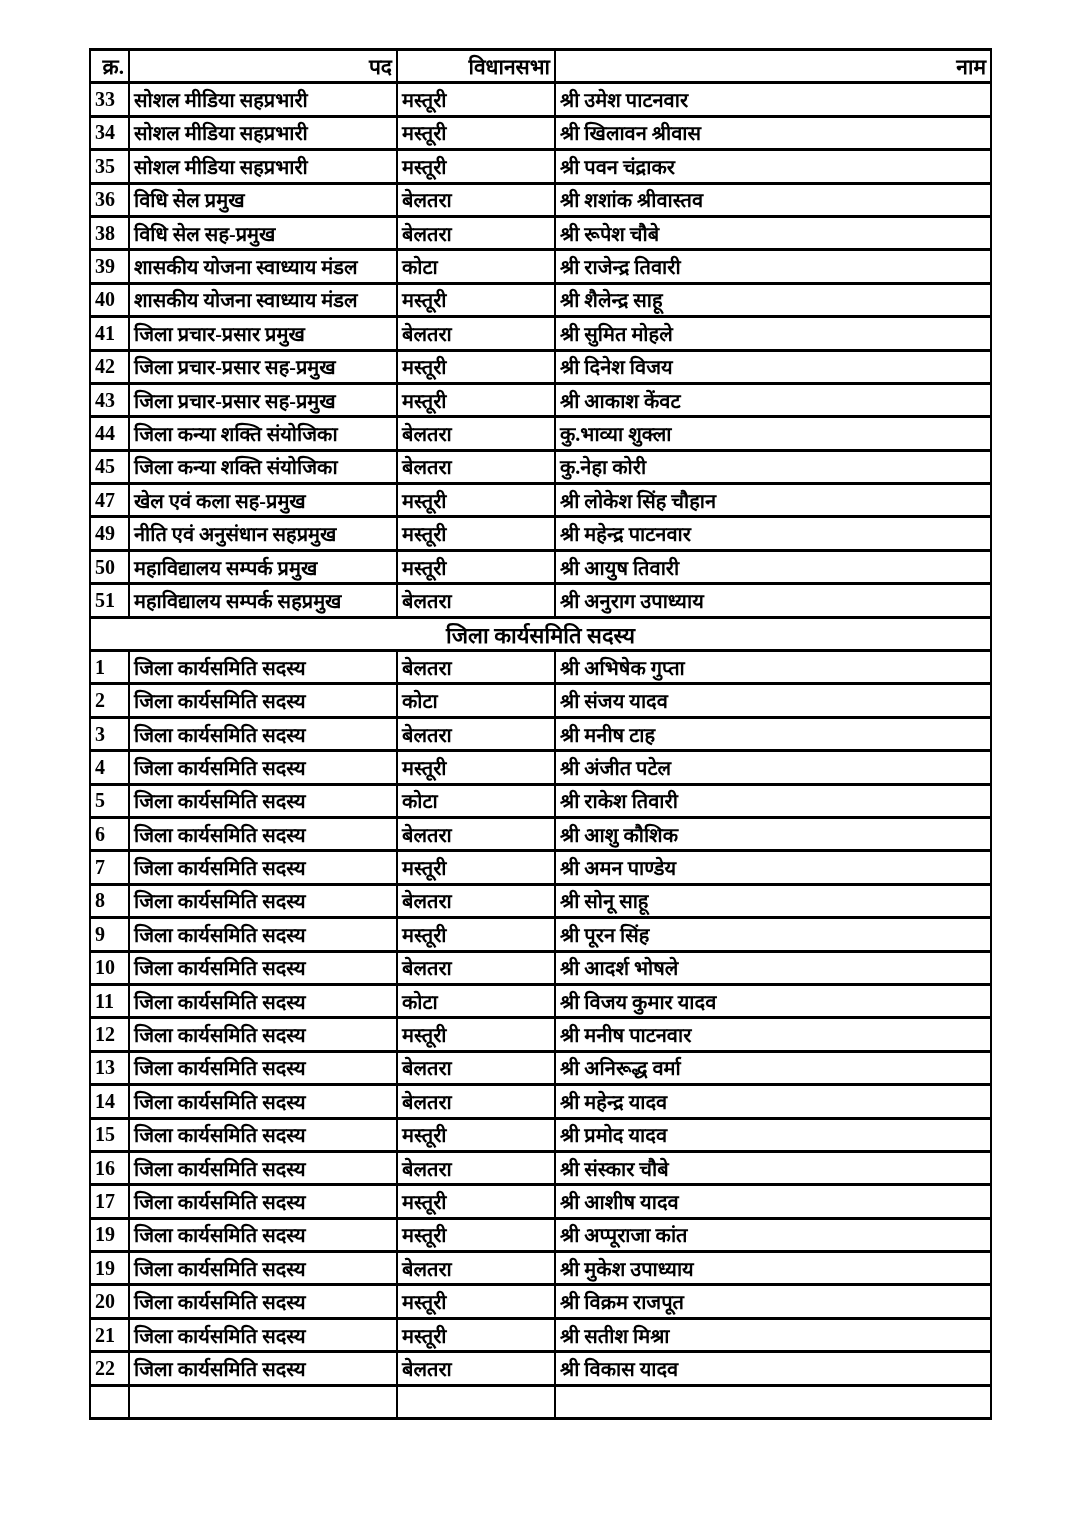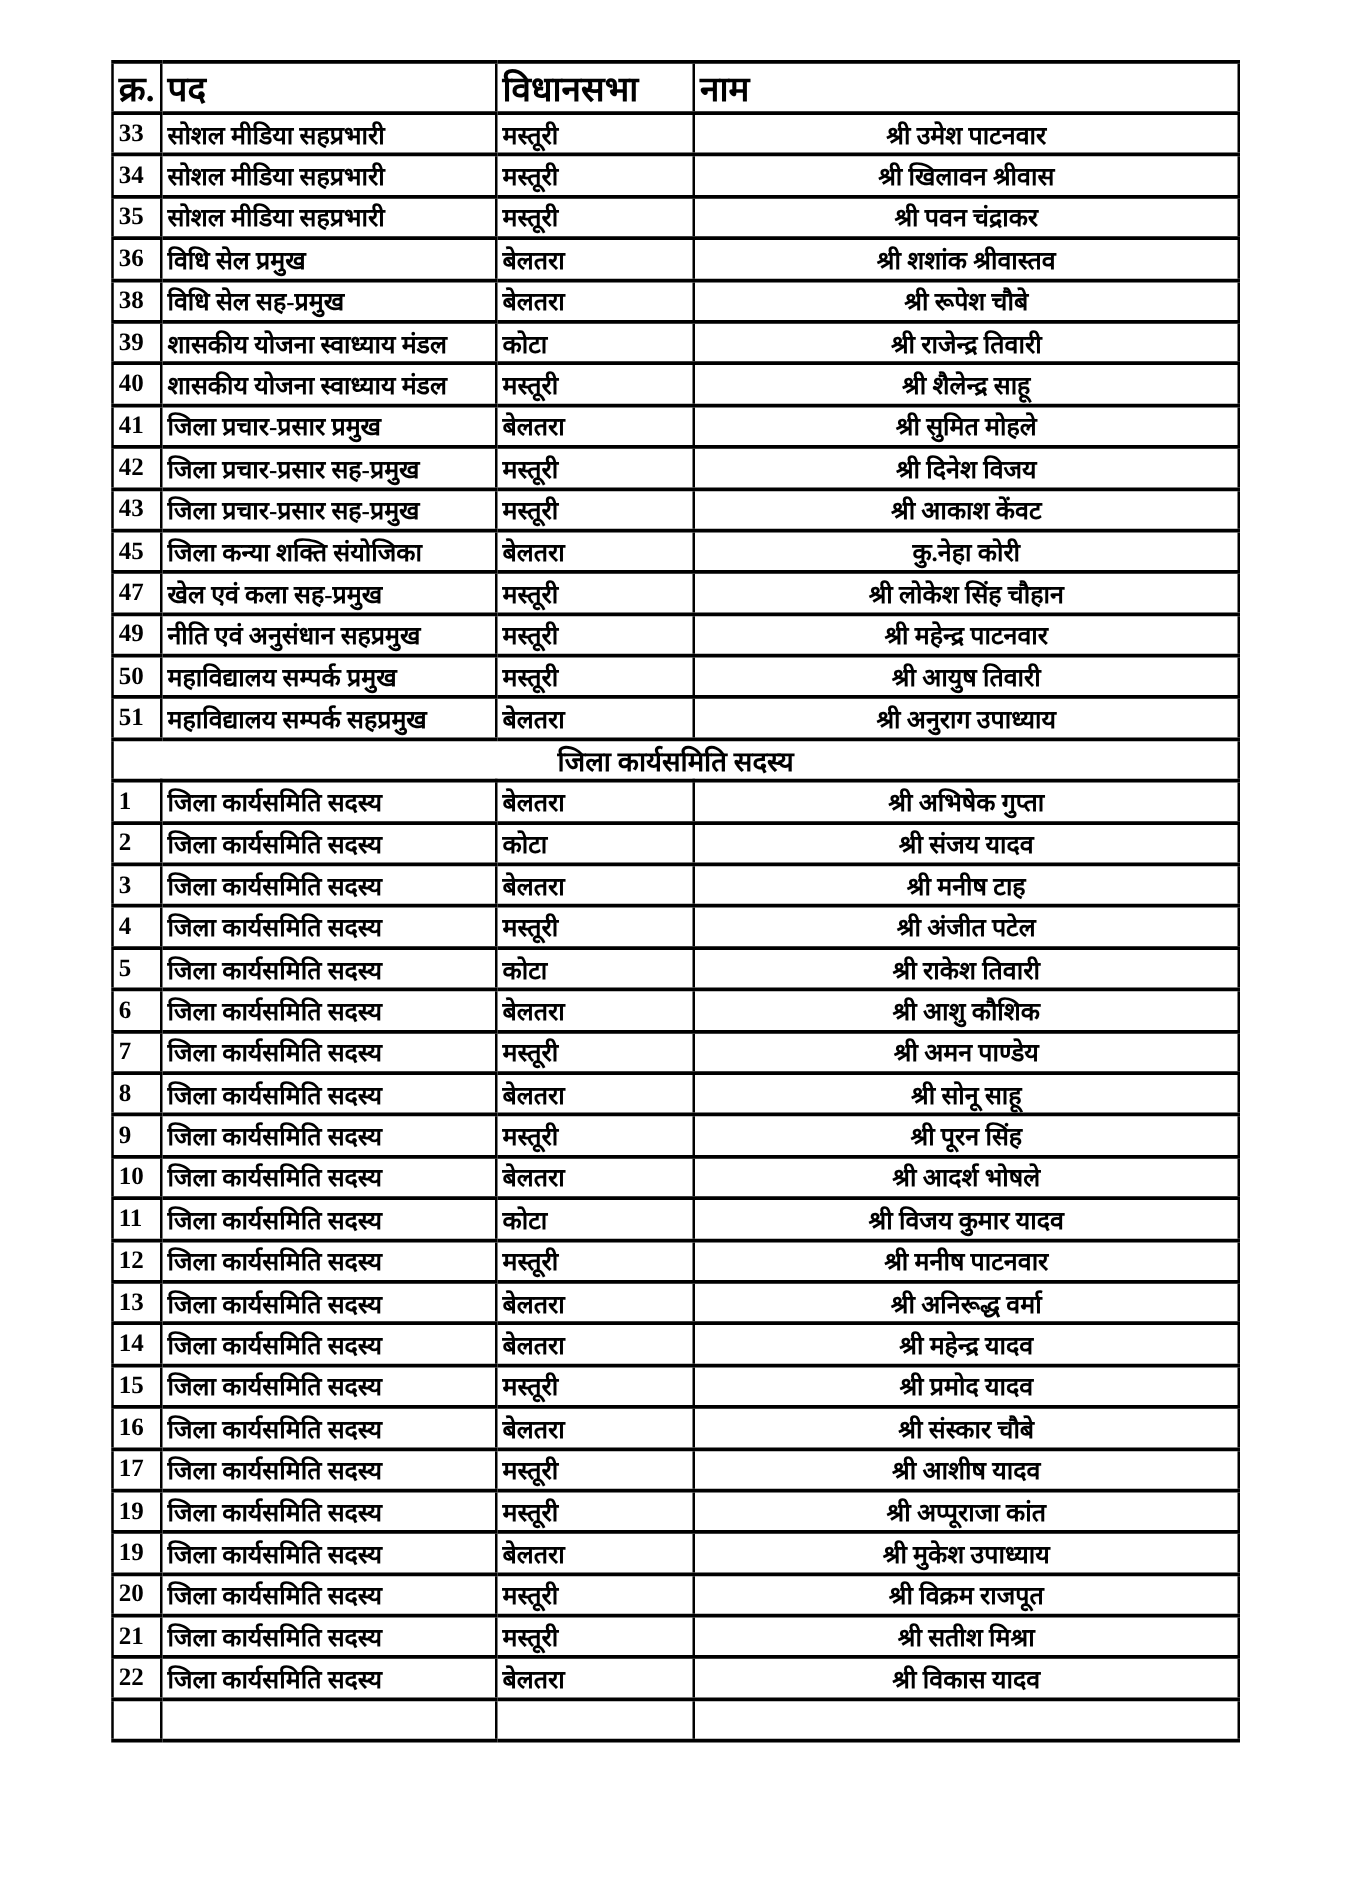--- a/index.html
+++ b/index.html
@@ -39,37 +39,36 @@
     padding: 0 4px;
     vertical-align: middle;
     overflow: hidden;
     white-space: nowrap;
   }
   table.doc-table tr {
     height: 33.4px;
   }
   thead th {
     font-weight: bold;
-    font-size: 28px;
-    text-align: left;
+    font-size: 21px;
+    text-align: right;
     padding-bottom: 4px;
   }
   td.col0 {
     text-align: left;
     font-weight: bold;
     font-size: 20px;
   }
   td.col1, td.col2, td.col3 {
     font-weight: bold;
     font-size: 20px;
     text-align: left;
   }
   td.col3 {
     padding-left: 7px;
-    text-align: center;
   }
   td.section-header {
     text-align: center;
     font-weight: bold;
     font-size: 22px;
     padding-bottom: 4px;
   }
   tr.partial-row {
     height: 30px;
   }
@@ -148,20 +147,26 @@
           <td class="col2">मस्तूरी</td>
           <td class="col3">श्री दिनेश विजय</td>
         </tr>
         <tr>
           <td class="col0">43</td>
           <td class="col1">जिला प्रचार-प्रसार सह-प्रमुख</td>
           <td class="col2">मस्तूरी</td>
           <td class="col3">श्री आकाश केंवट</td>
         </tr>
         <tr>
+          <td class="col0">44</td>
+          <td class="col1">जिला कन्या शक्ति संयोजिका</td>
+          <td class="col2">बेलतरा</td>
+          <td class="col3">कु.भाव्या शुक्ला</td>
+        </tr>
+        <tr>
           <td class="col0">45</td>
           <td class="col1">जिला कन्या शक्ति संयोजिका</td>
           <td class="col2">बेलतरा</td>
           <td class="col3">कु.नेहा कोरी</td>
         </tr>
         <tr>
           <td class="col0">47</td>
           <td class="col1">खेल एवं कला सह-प्रमुख</td>
           <td class="col2">मस्तूरी</td>
           <td class="col3">श्री लोकेश सिंह चौहान</td>

